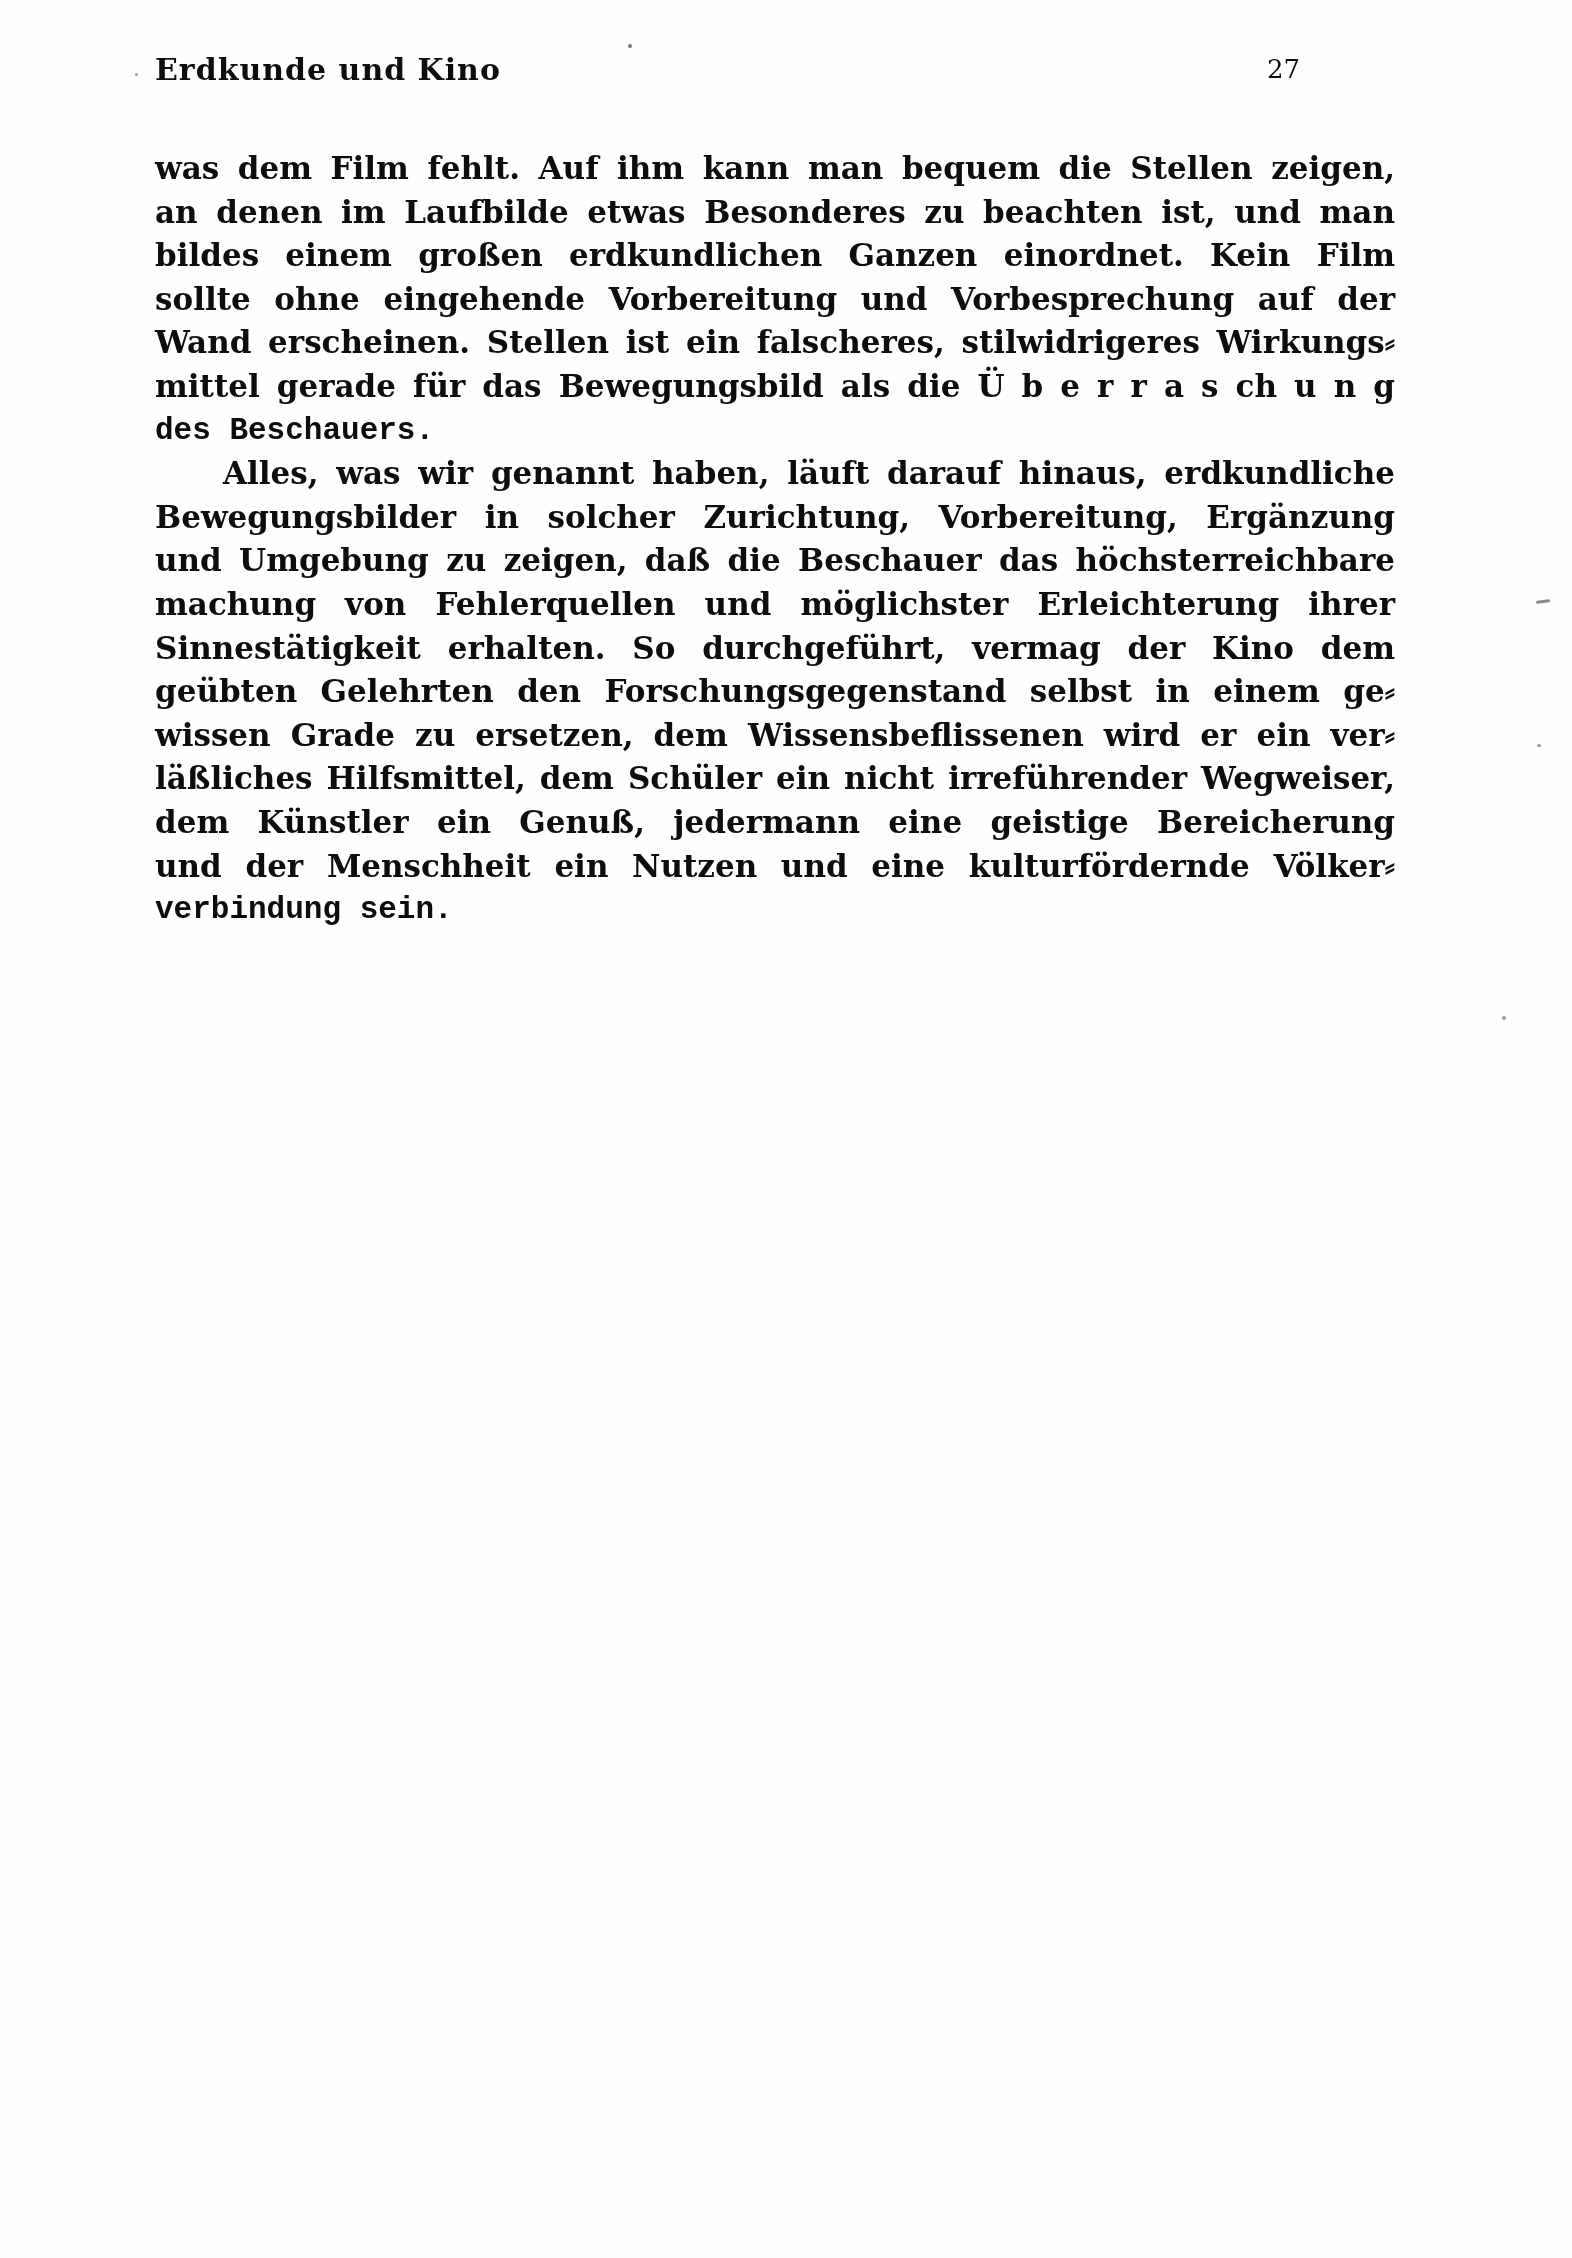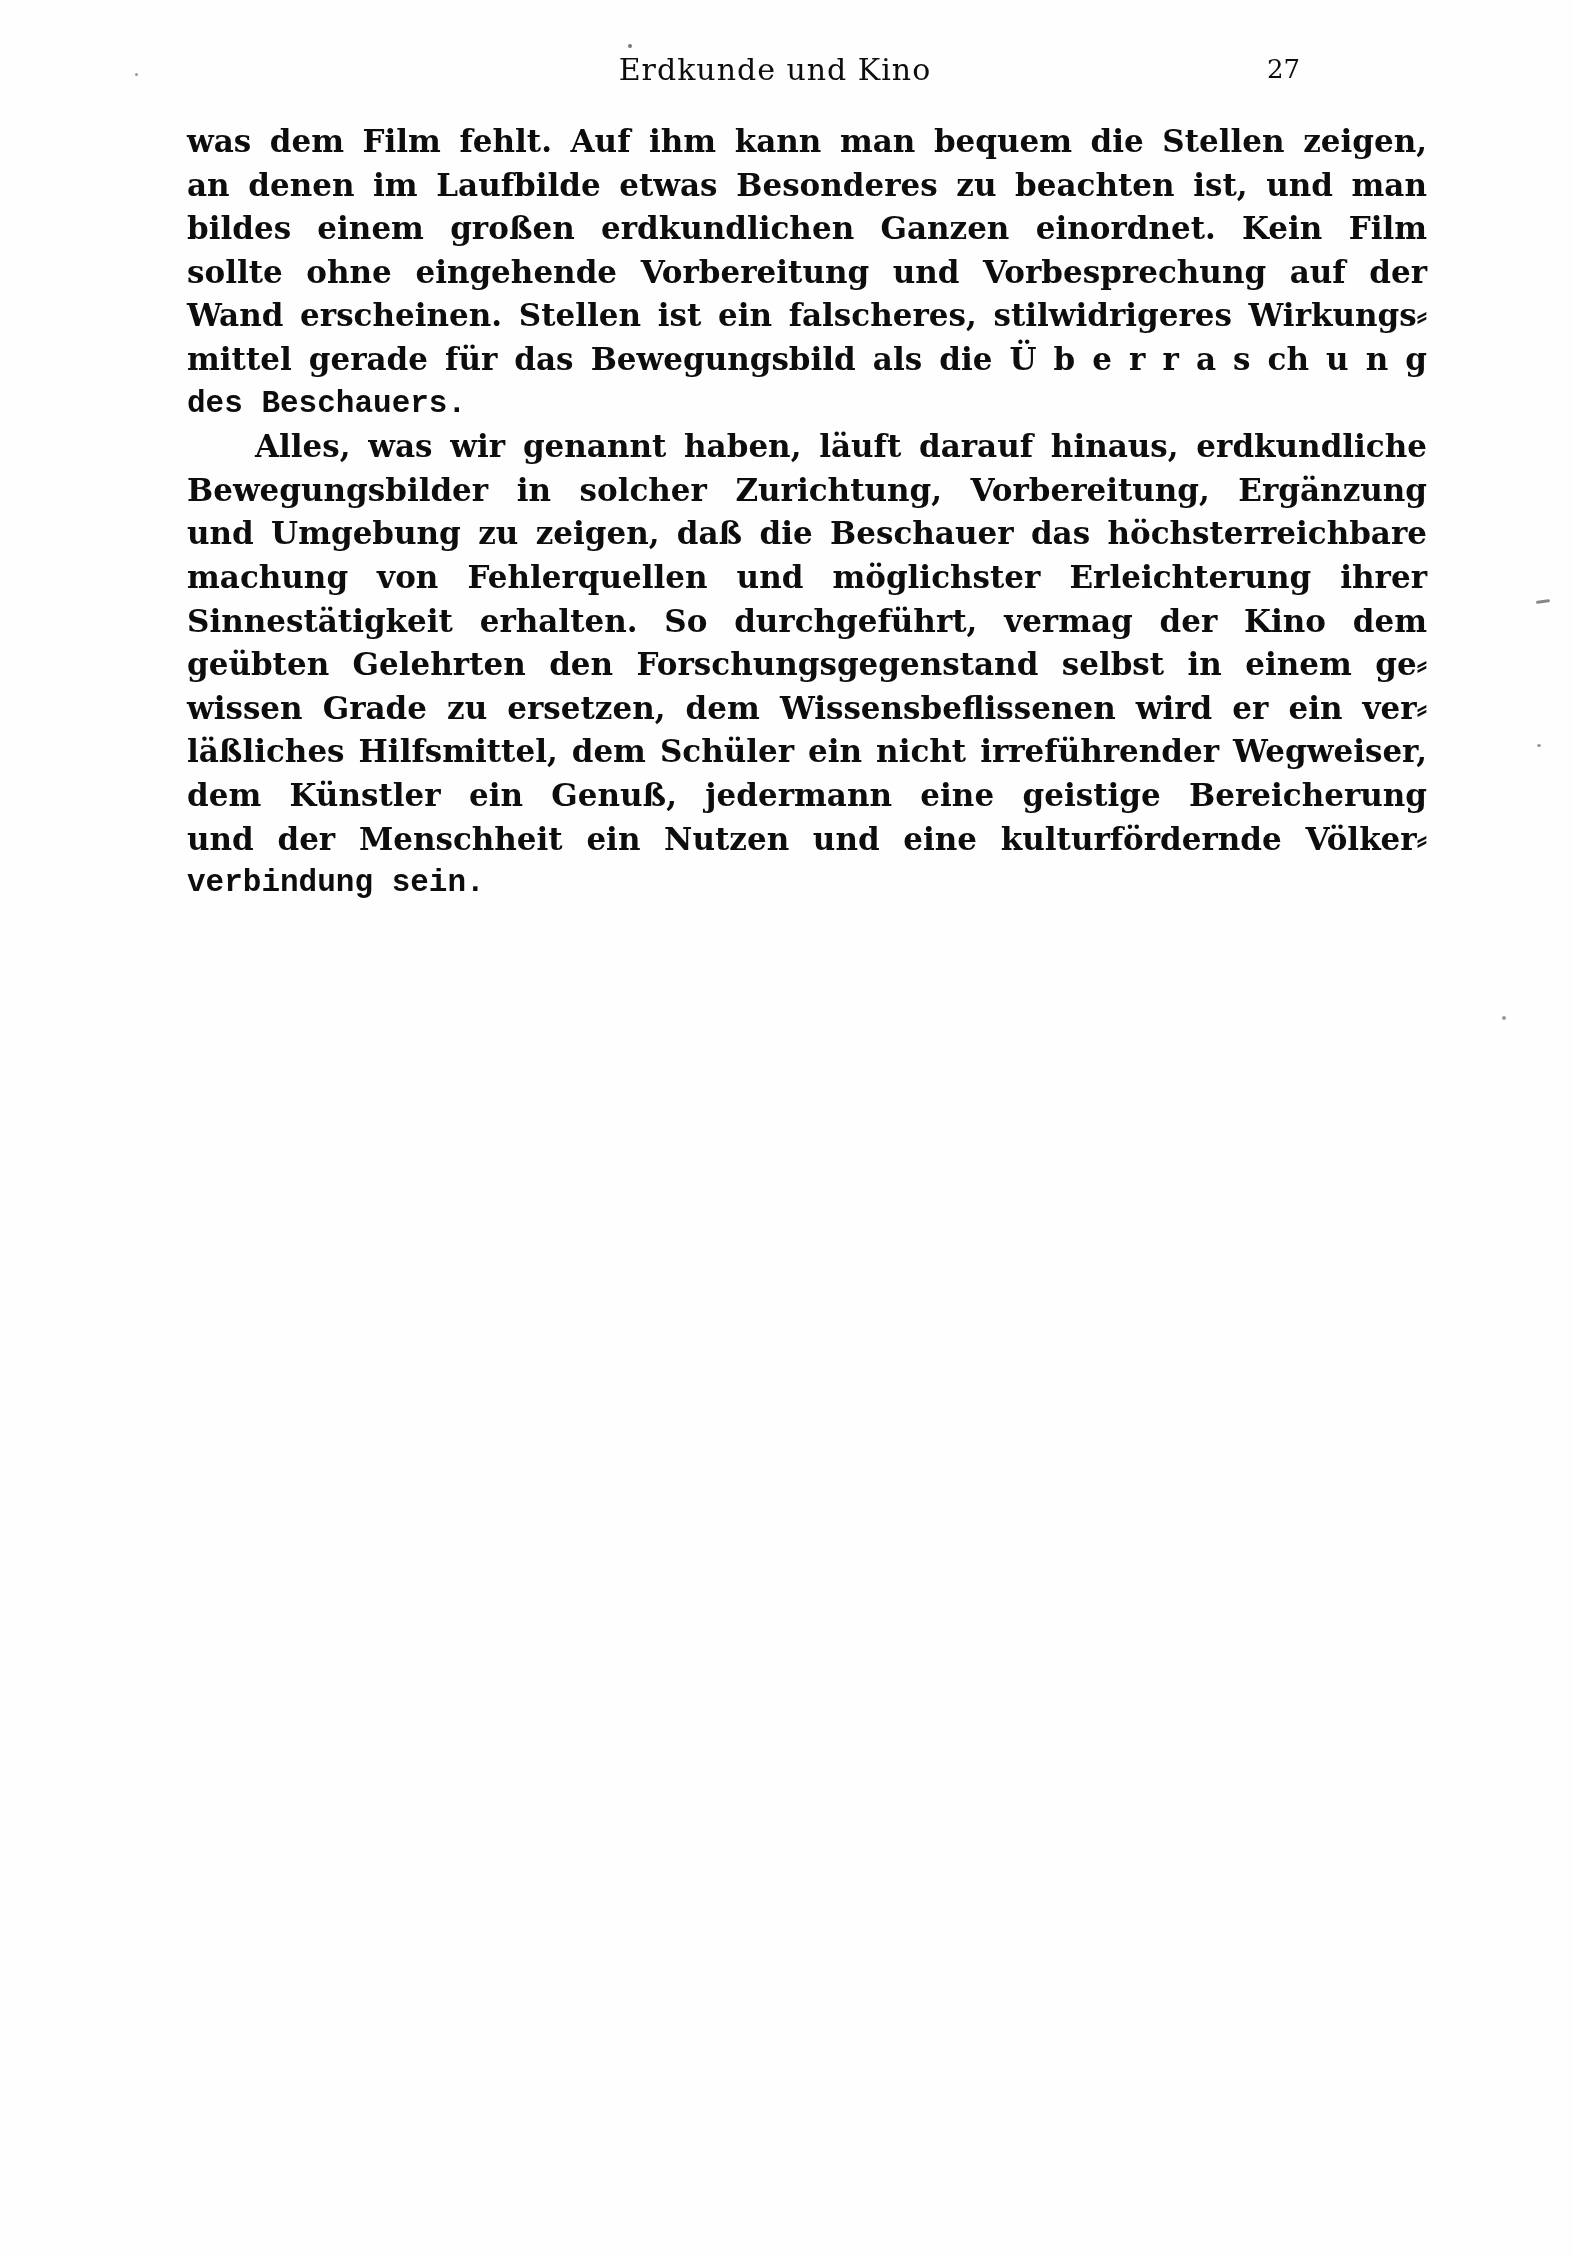--- a/index.html
+++ b/index.html
@@ -18,38 +18,37 @@
   }
   .running-header {
     position: absolute;
     left: 155px;
     top: 52px;
     width: 1240px;
     height: 44px;
   }
   .running-title {
     display: block;
-    text-align: center;
+    text-align: left;
     font-size: 30px;
-    font-weight: 400;
+    font-weight: 700;
     letter-spacing: 1px;
   }
   .page-number {
     position: absolute;
     right: 95px;
     top: 2px;
     font-size: 26px;
     font-weight: 400;
   }
   .text-block {
     position: absolute;
     left: 155px;
-    top: 120px;
+    top: 147px;
     width: 1240px;
-    margin-left: 32px;
   }
   .para {
     margin: 0;
     padding: 0;
   }
   .line {
     display: block;
     font-size: 31px;
     line-height: 43.6px;
     font-weight: 700;

